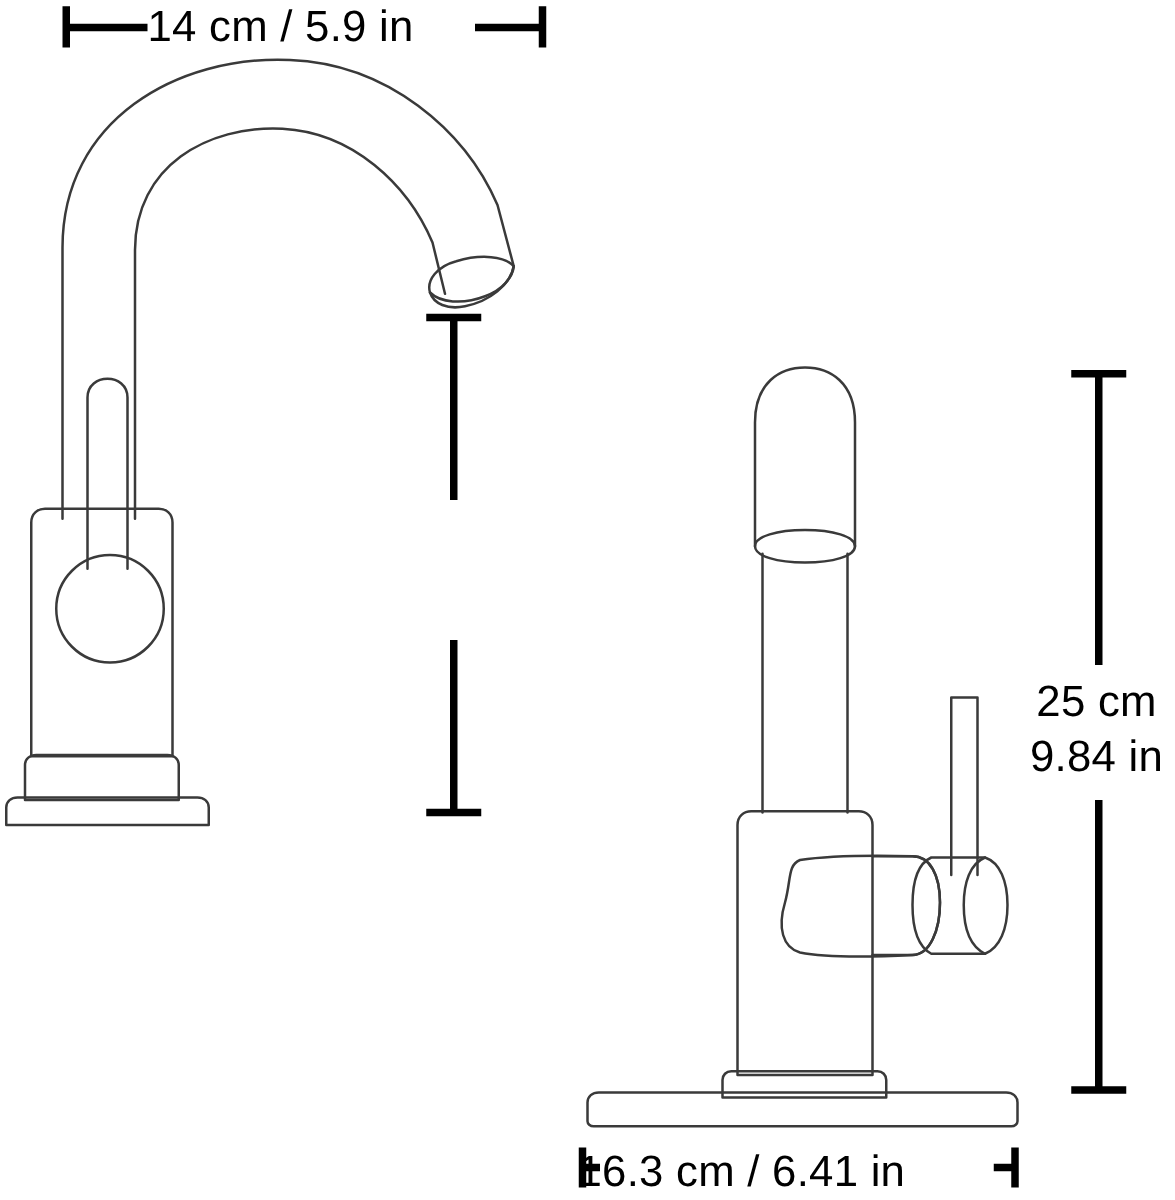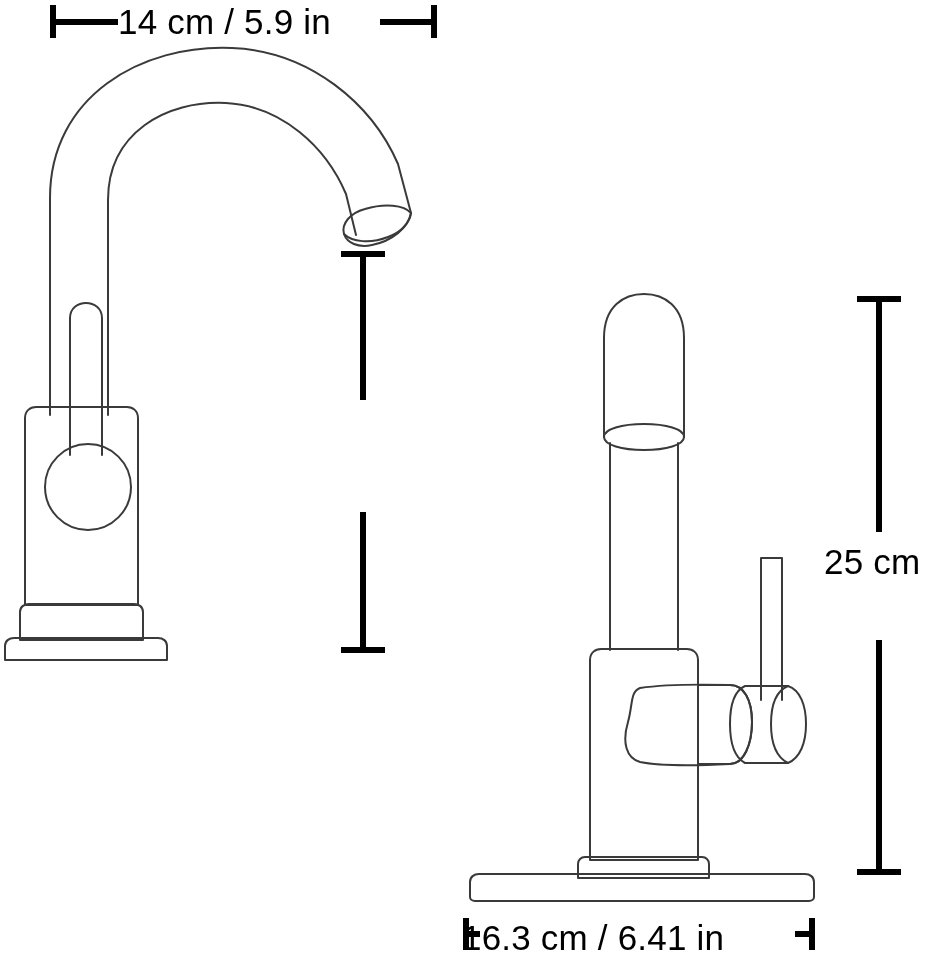--- a/index.html
+++ b/index.html
@@ -232,17 +232,18 @@
     </g>
   </svg>
 
   <div class="dim-text" id="label-width-top">14 cm / 5.9 in</div>
 
   <div class="dim-text" id="label-height-spout">
   </div>
 
   <div class="dim-text" id="label-height-total">
     <div>25 cm</div>
+    <div>9.84 in</div>
   </div>
 
   <div class="dim-text" id="label-width-base">16.3 cm / 6.41 in</div>
 
 </div>
 
 </body></html>

